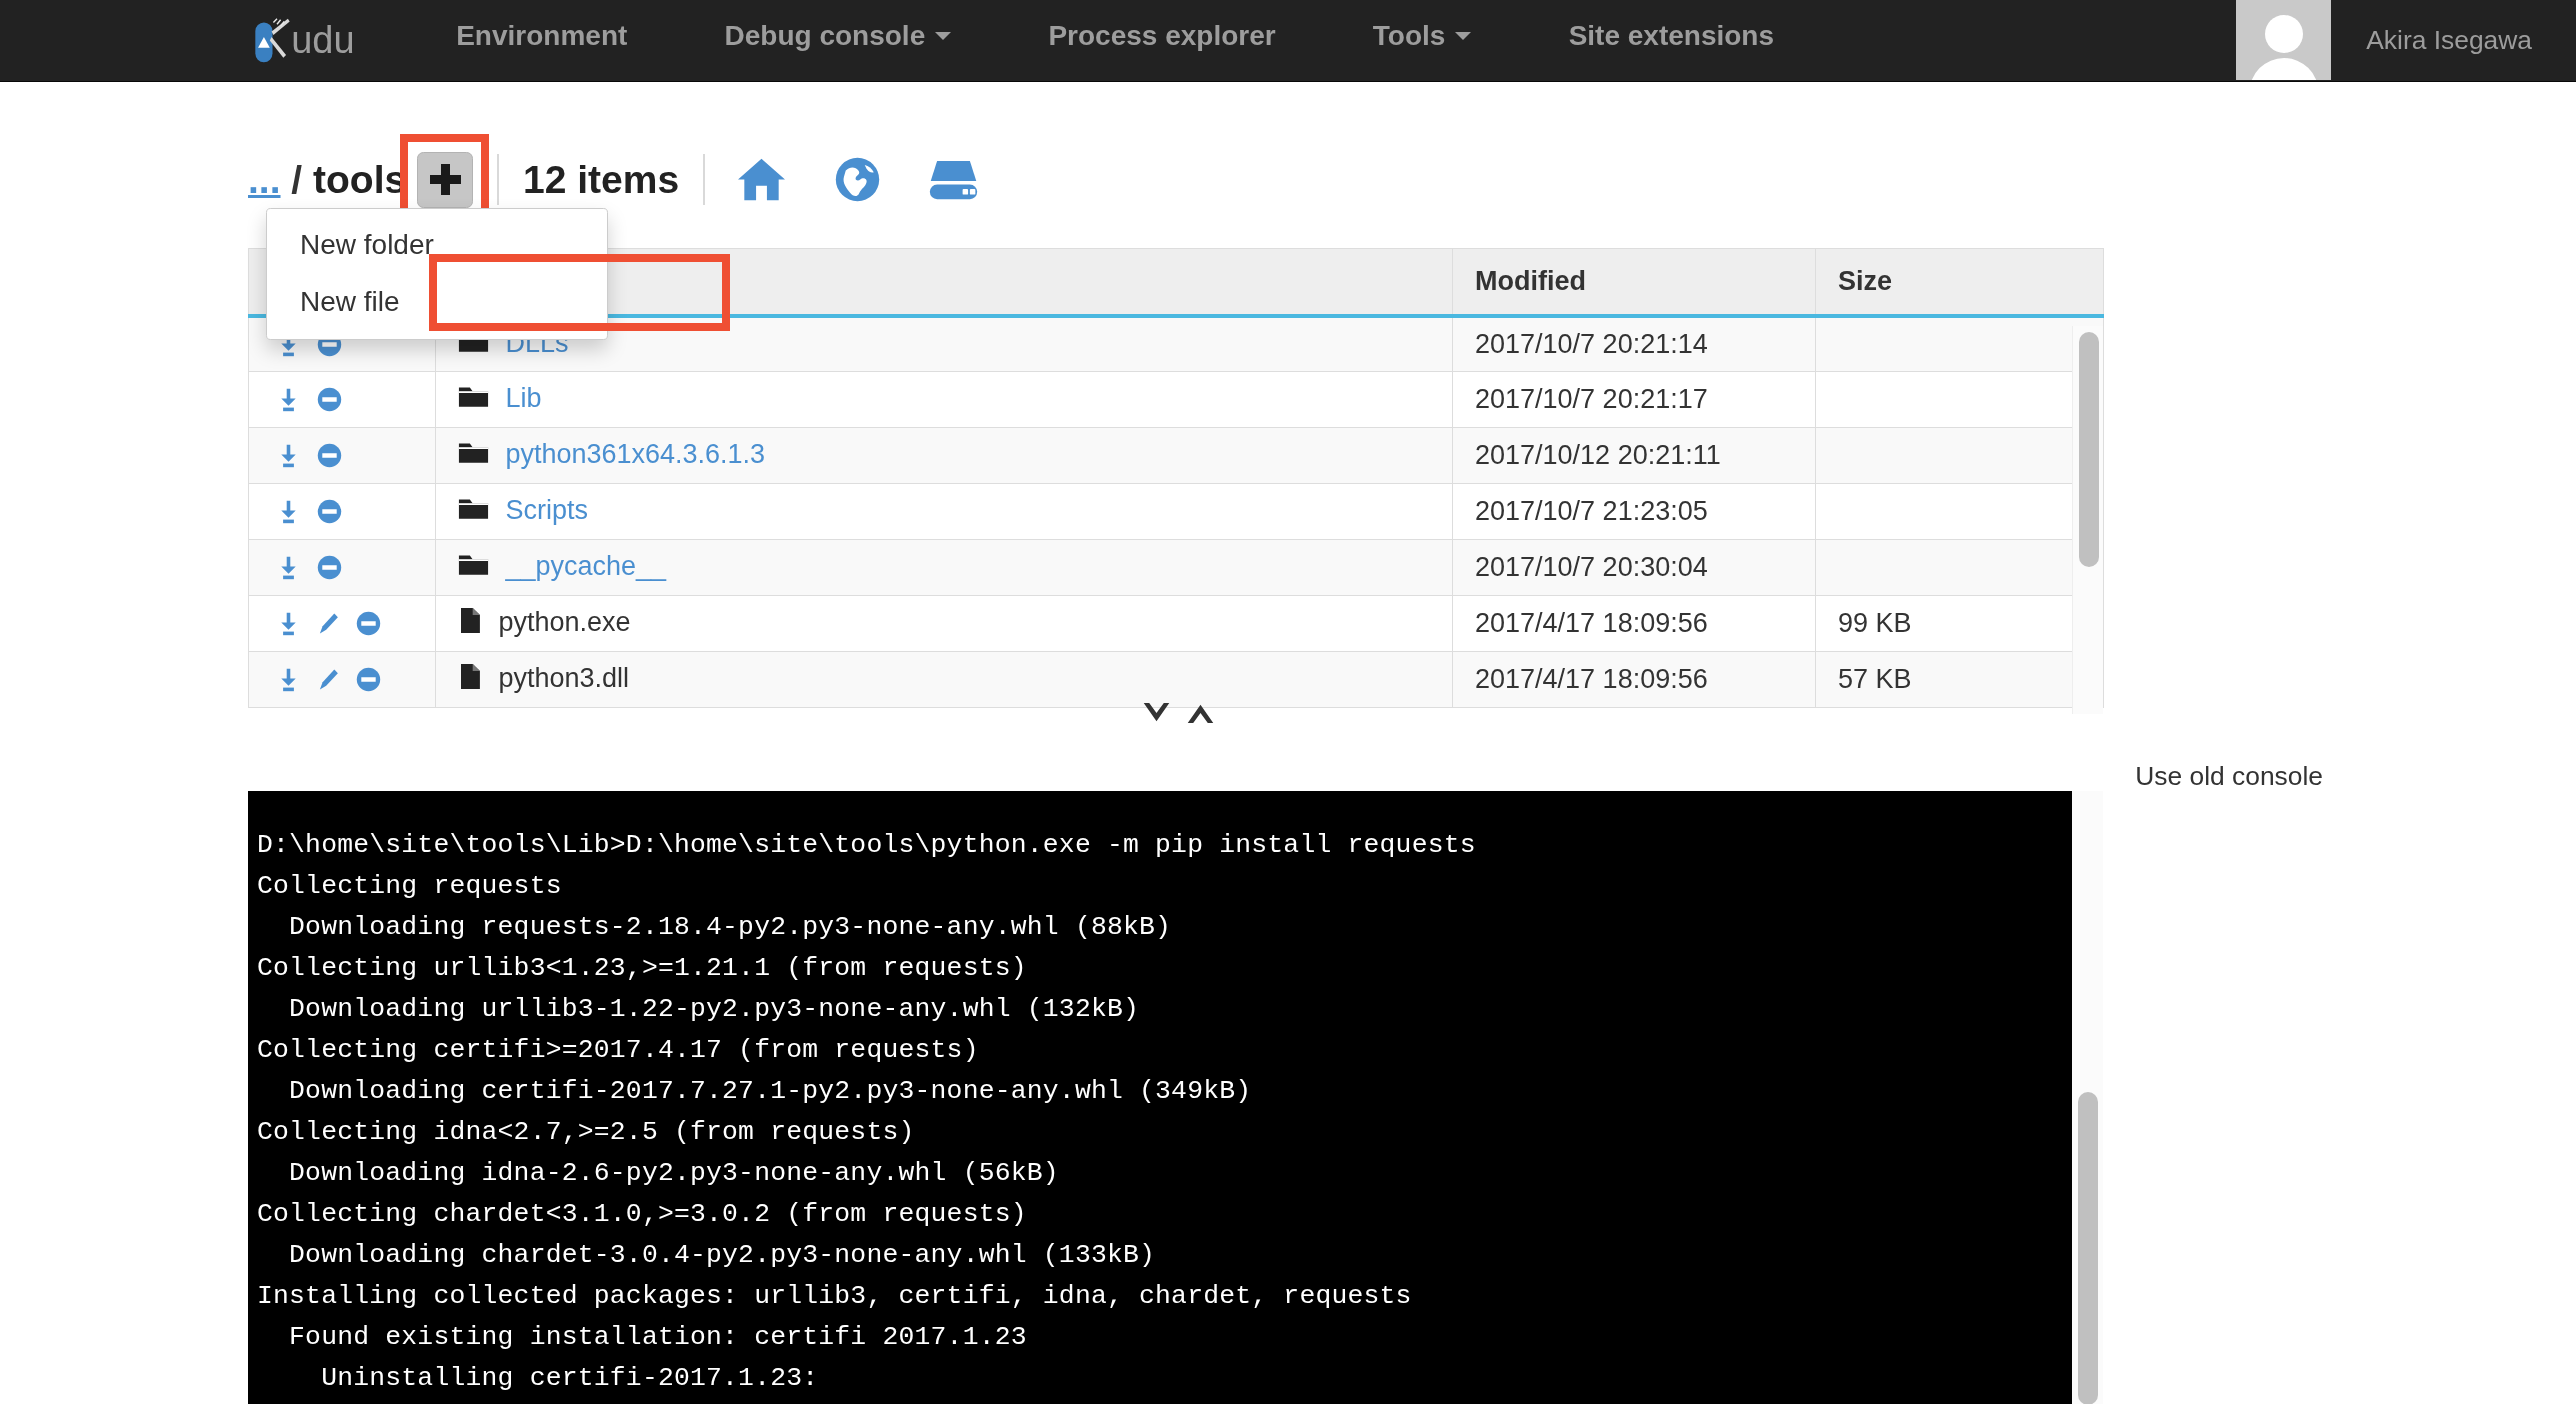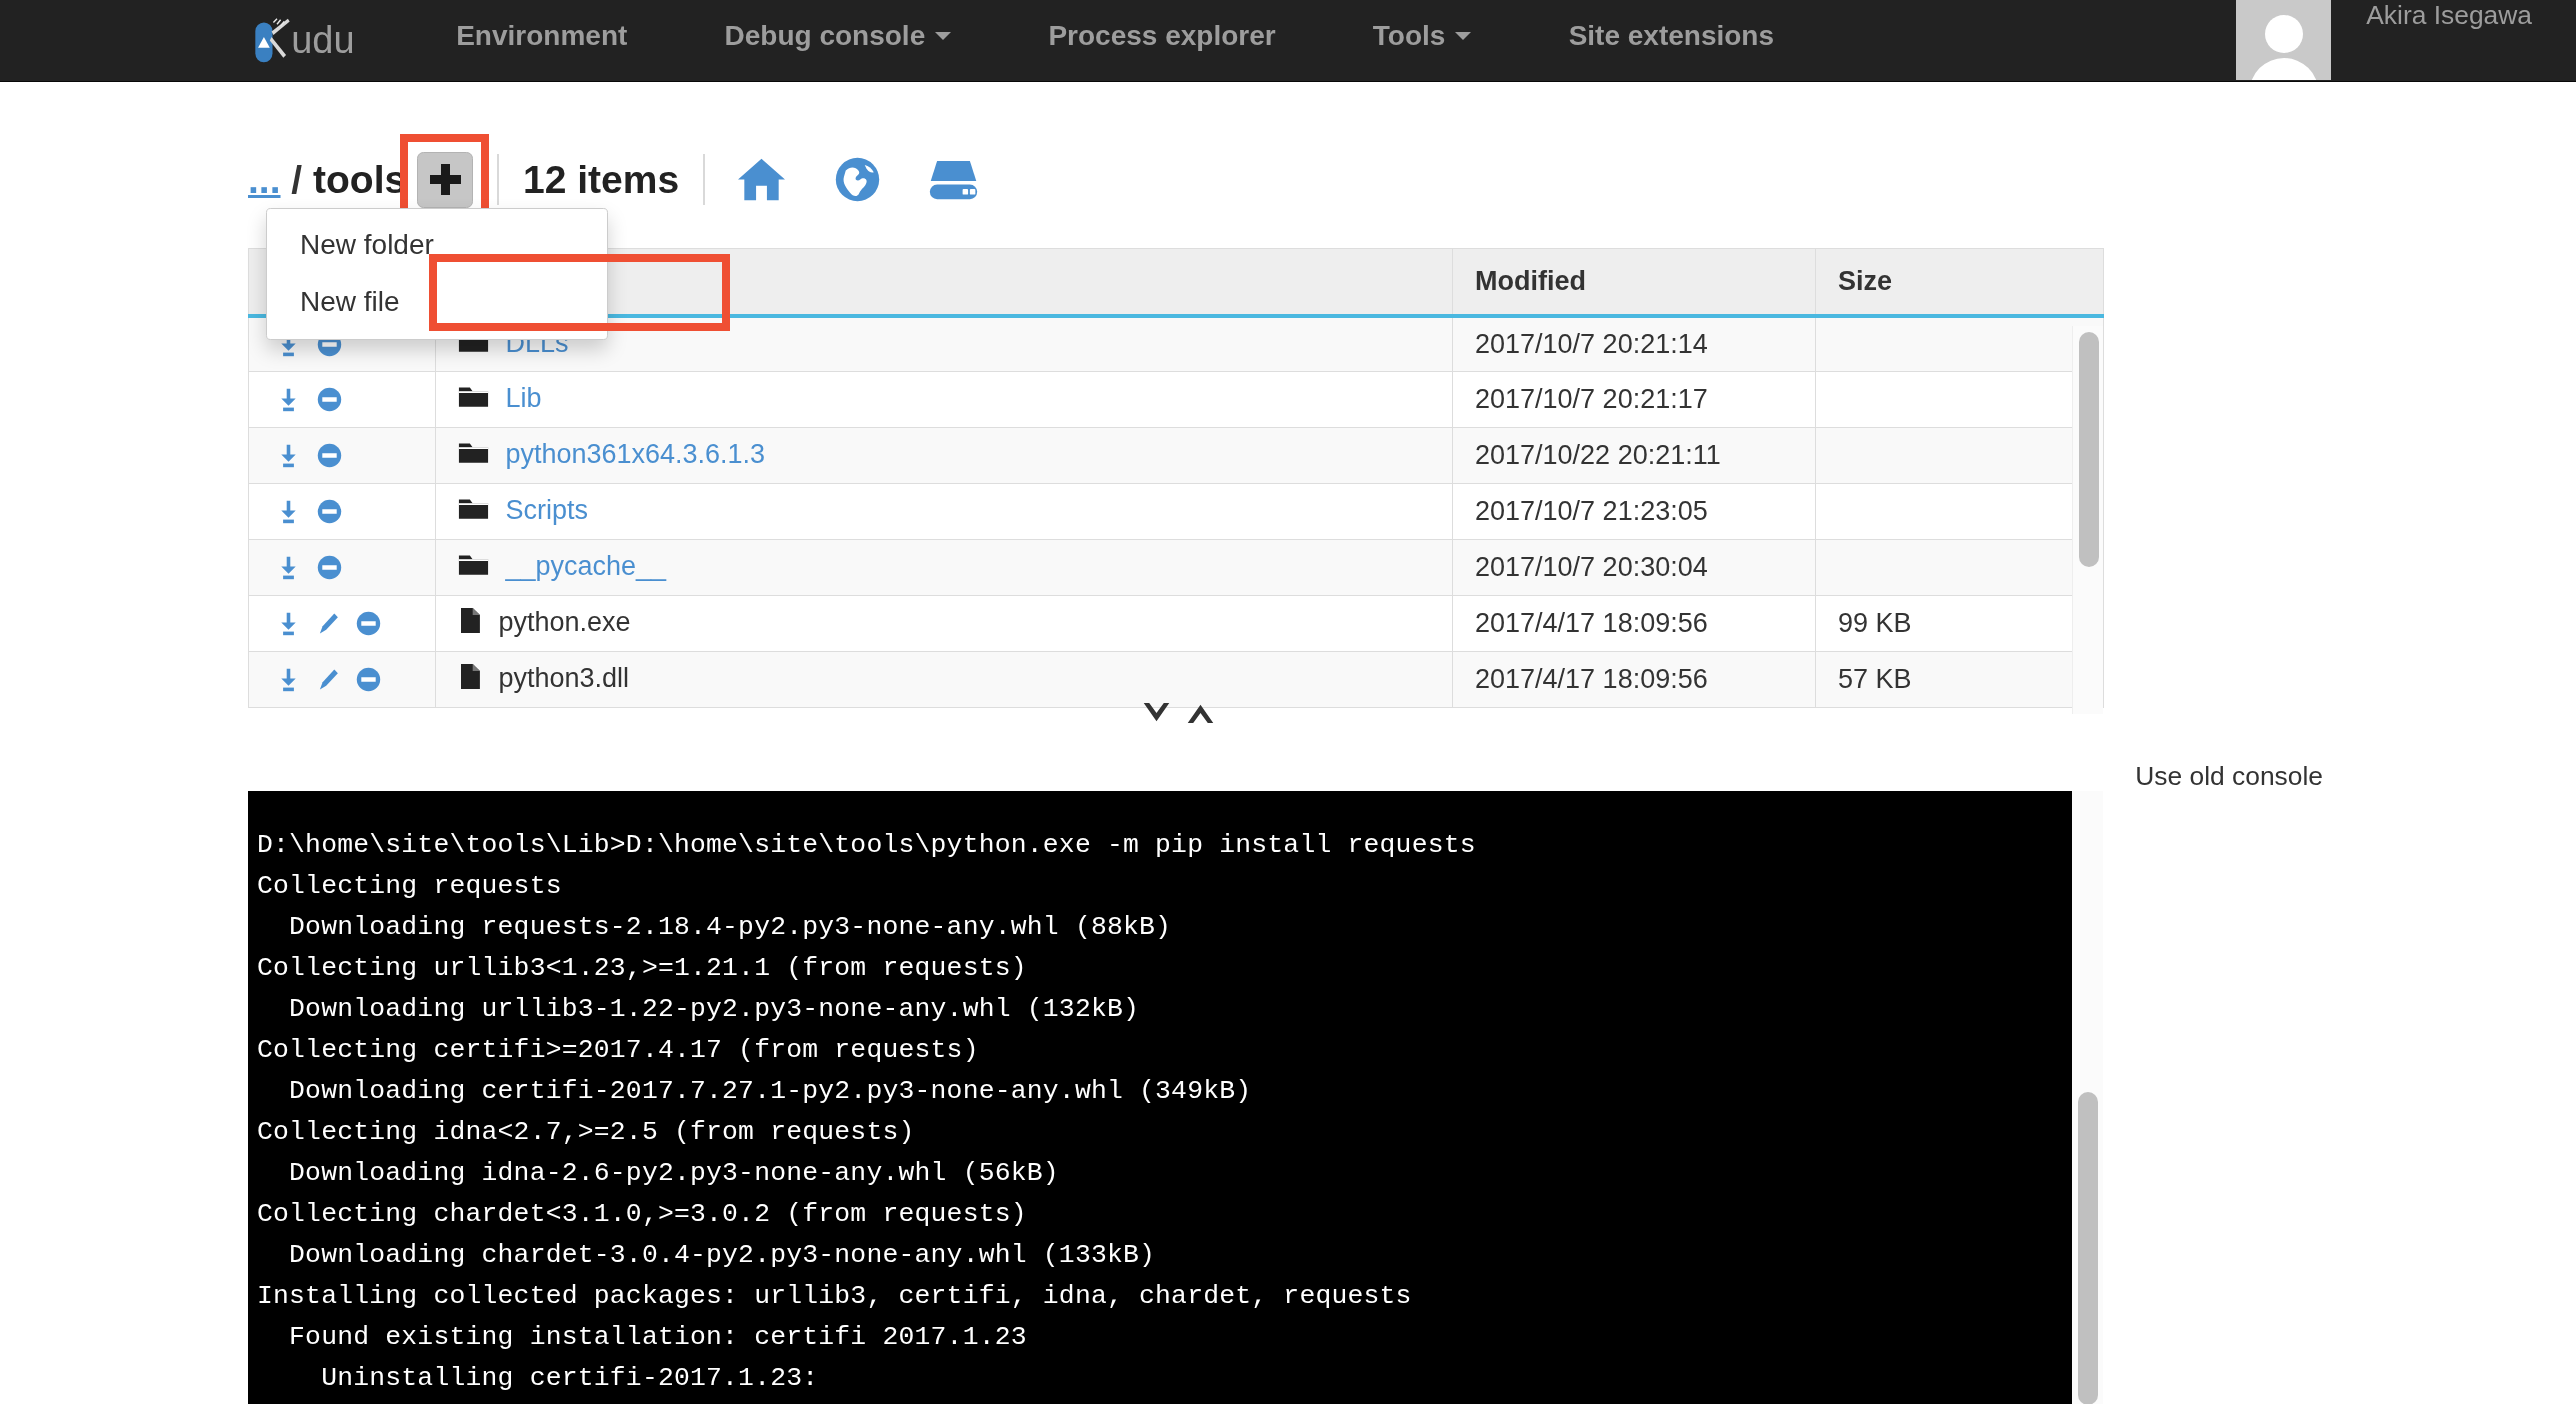--- a/index.html
+++ b/index.html
@@ -52,21 +52,21 @@
     display: inline-block;
     width: 0; height: 0;
     margin-left: 10px;
     border-left: 8.2px solid transparent;
     border-right: 8.2px solid transparent;
     border-top: 8.2px solid #9d9d9d;
   }
   .nav-right {
     position: absolute; right: 0; top: 0;
     height: 80px;
-    display: flex; align-items: flex-start;
+    display: flex; align-items: center;
   }
   .avatar {
     width: 95px; height: 80px;
     background: #c9c9c9;
     position: relative; overflow: hidden;
     flex: 0 0 auto;
   }
   .avatar .head {
     position: absolute; left: 50%; top: 14.6px;
     transform: translateX(-50%);
@@ -461,21 +461,21 @@
             <span class="name-cell">
               <span>
                 <svg width="31" height="25.5" viewBox="0 0 34 28">
                     <path d="M1 5h12l3 4h17v17H1z" fill="#222"></path>
                     <path d="M1 9h32v2H1z" fill="#fff"></path>
                   </svg>
               </span>
               <a class="flink" href="#">python361x64.3.6.1.3</a>
             </span>
           </td>
-          <td>2017/10/22 20:21:11</td>
+          <td>2017/10/12 20:21:11</td>
           <td></td>
         </tr>
 
         <tr>
           <td>
             <span class="acts">
               <span class="act">
                 <svg width="27" height="27" viewBox="0 0 30 30">
                     <path d="M13 3h4v11h6l-8 8-8-8h6z" fill="#4a8fd0"></path>
                     <rect x="9" y="24" width="12" height="4" fill="#4a8fd0"></rect>

